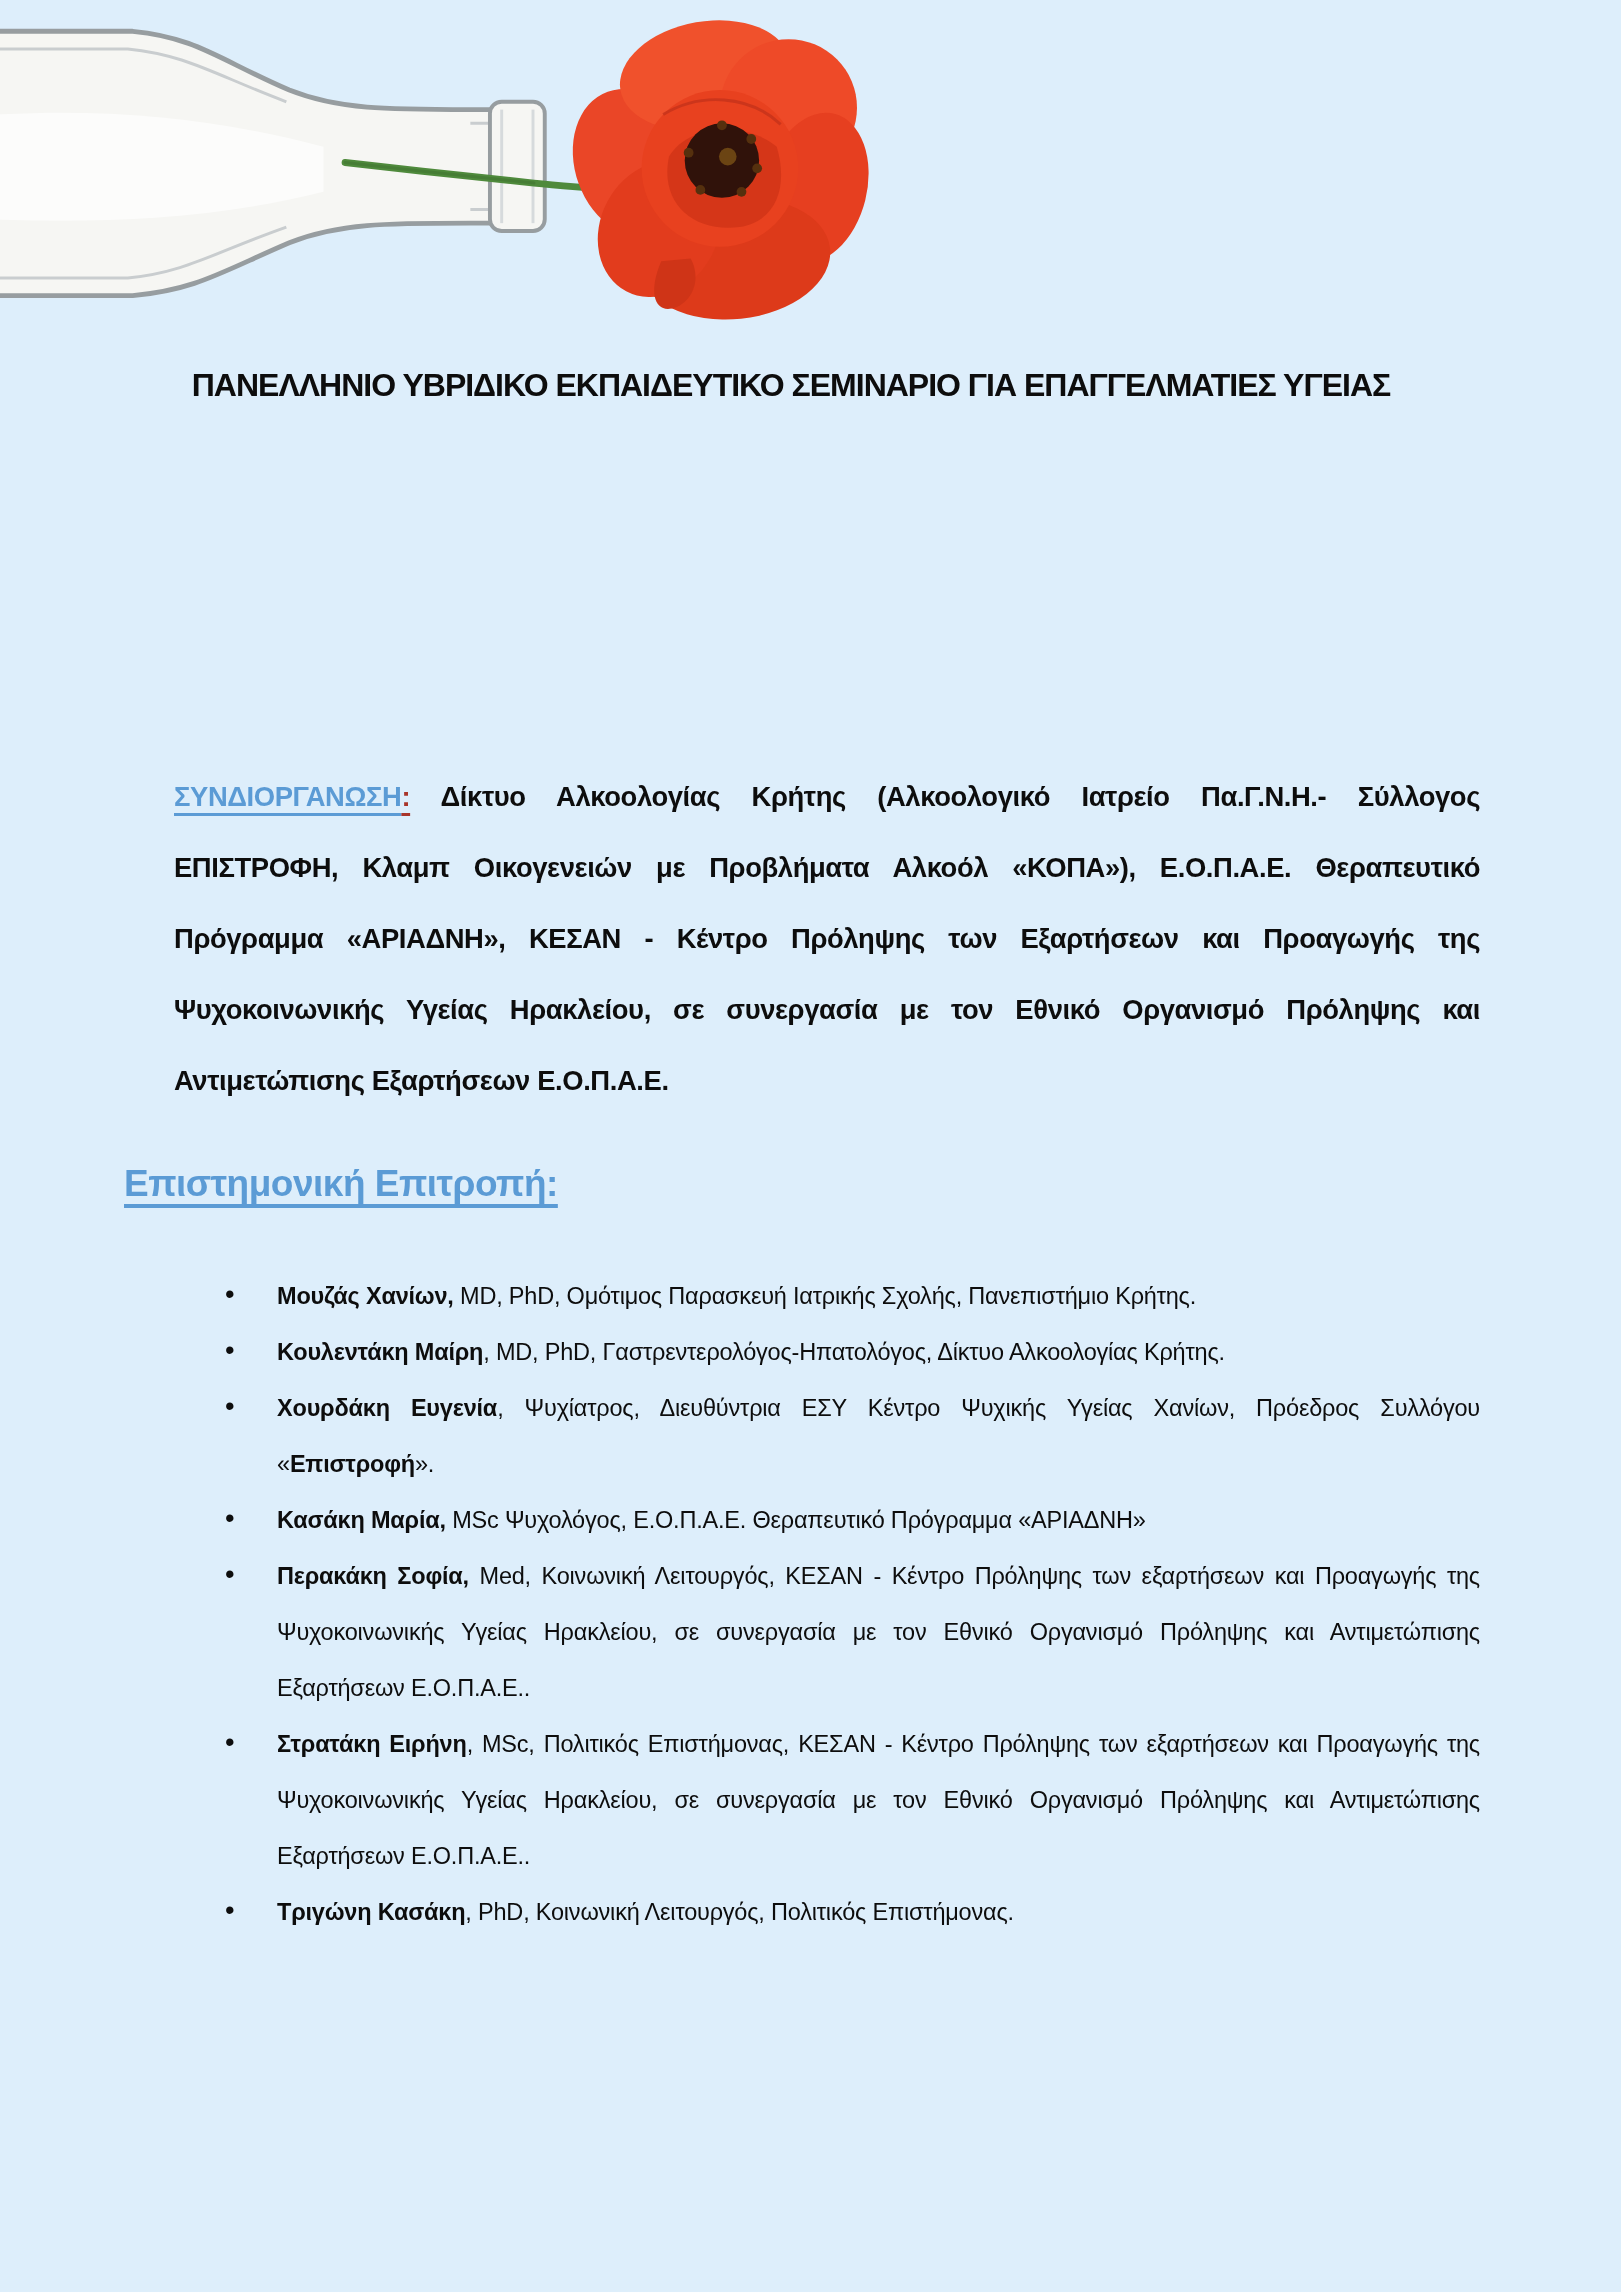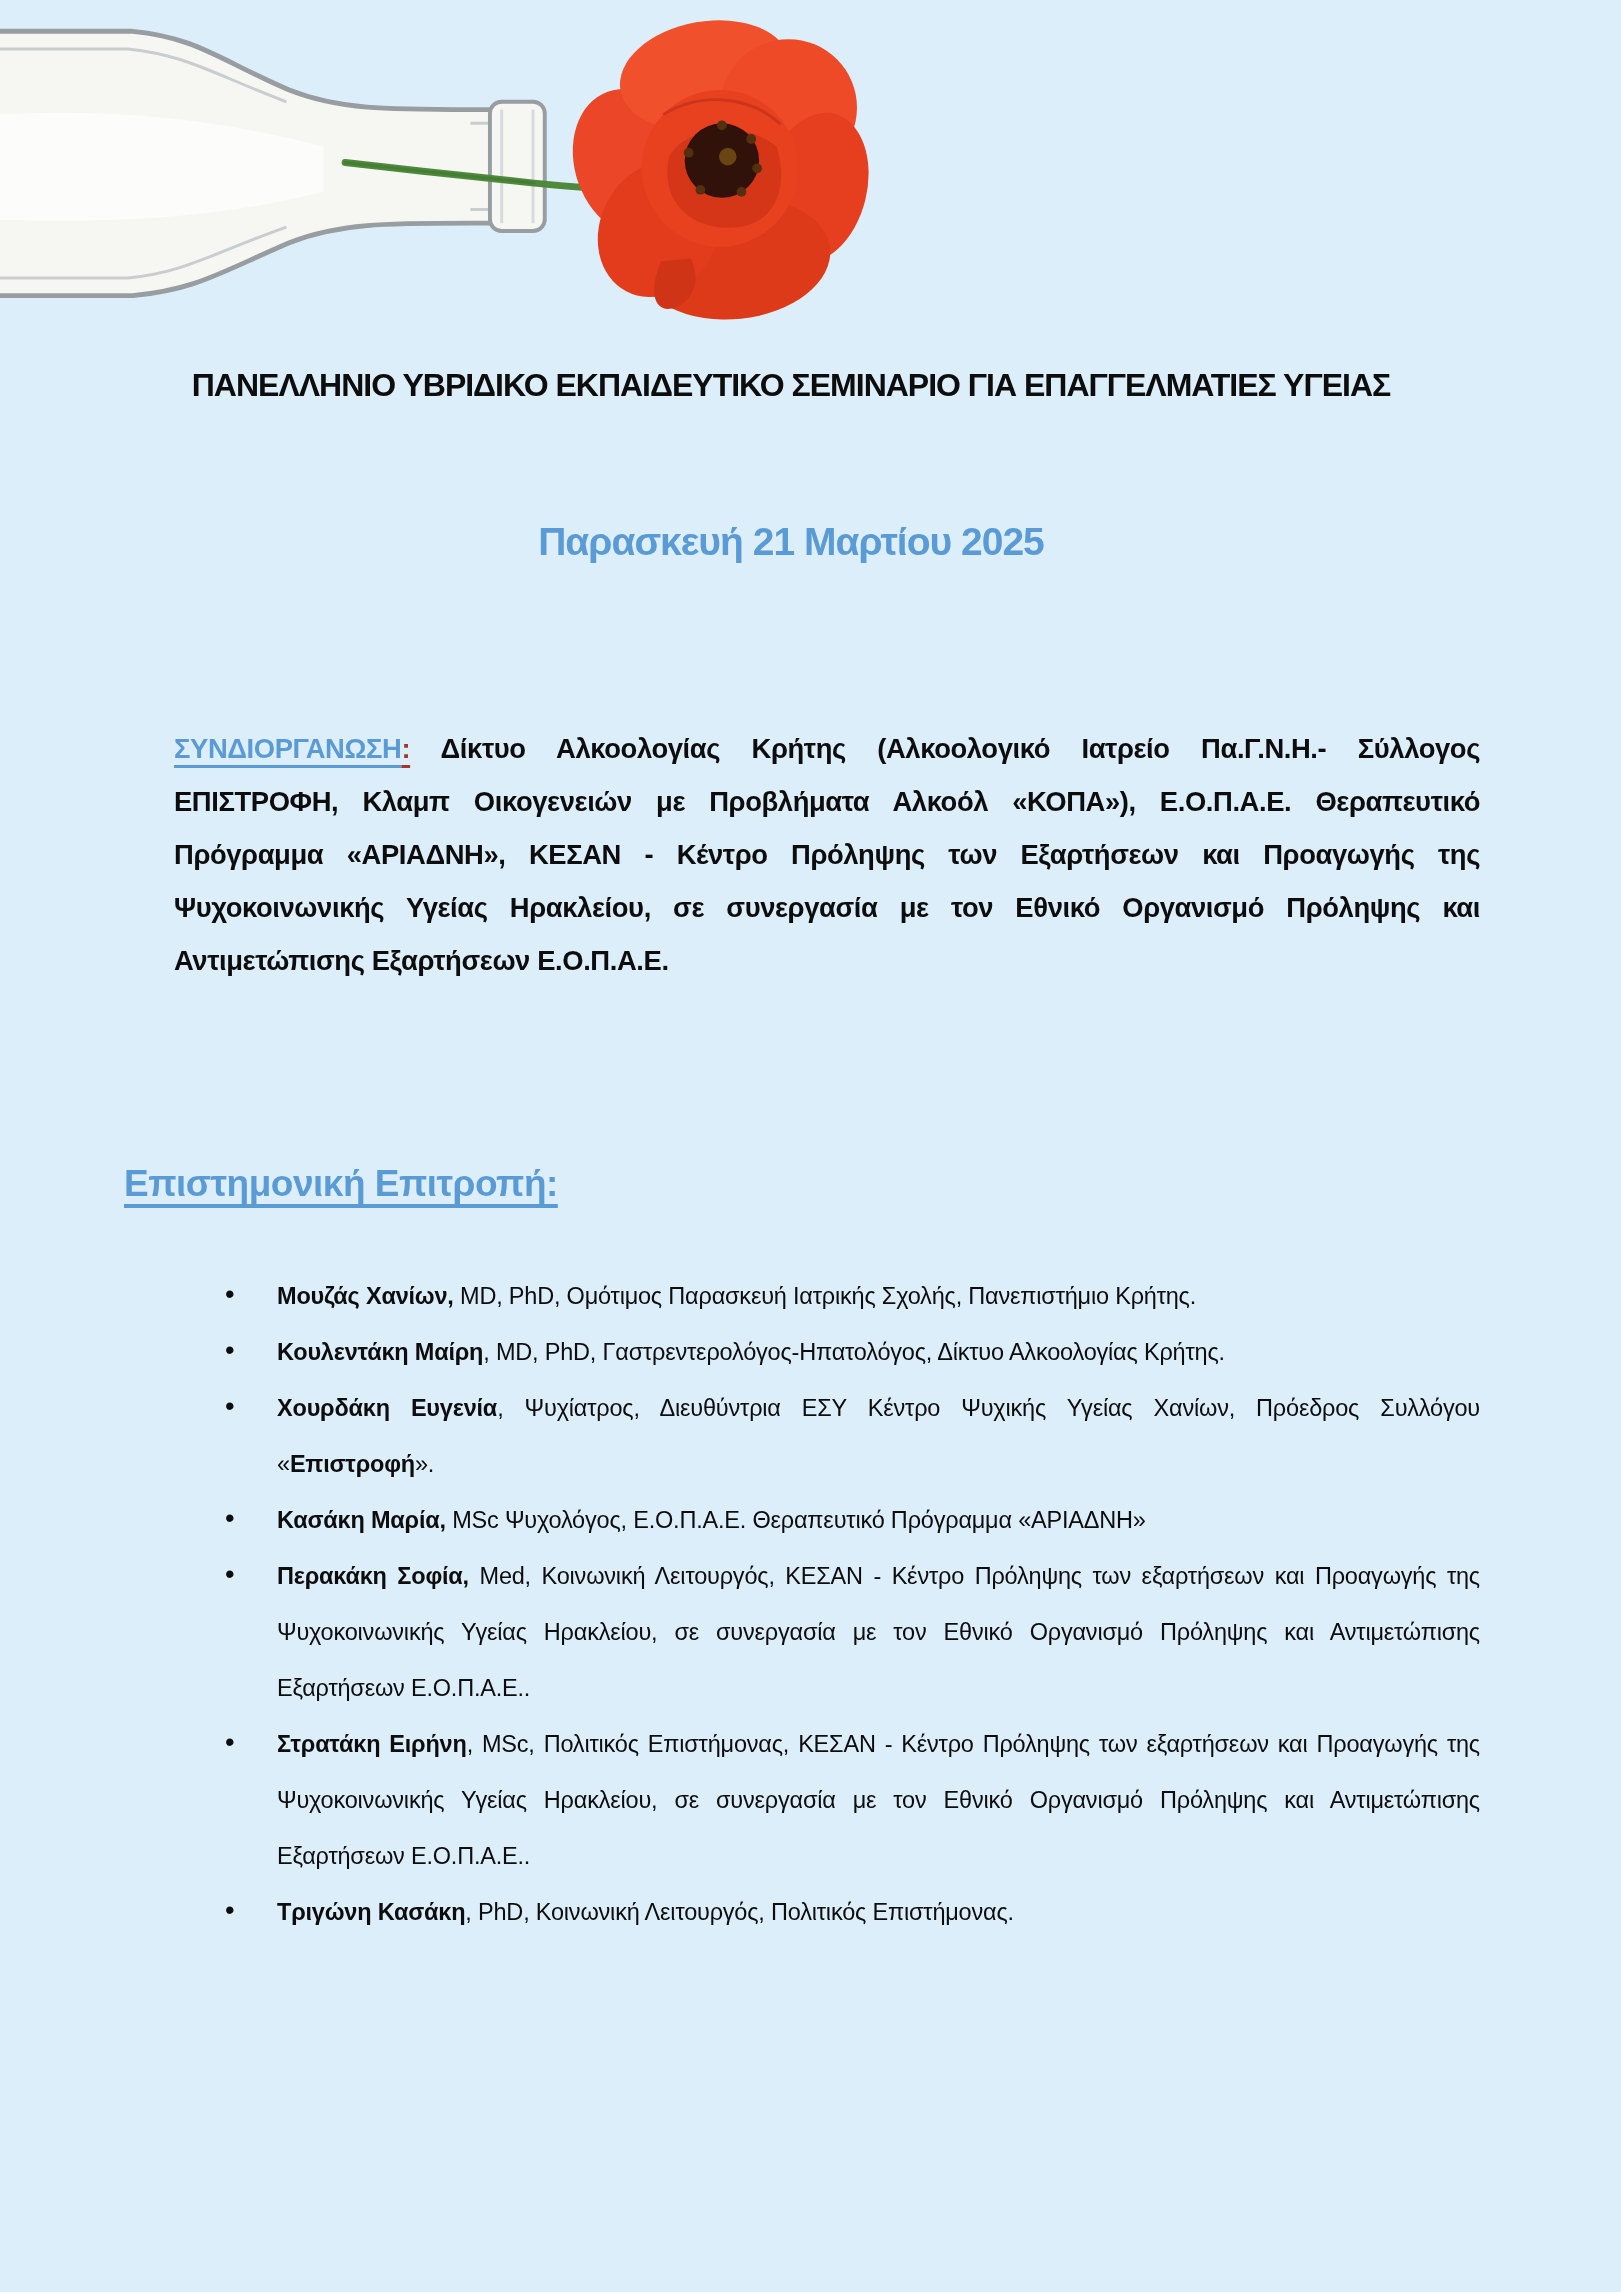--- a/index.html
+++ b/index.html
@@ -37,22 +37,22 @@
   .org{
     position:absolute;top:659px;left:174px;right:141px;margin:0;
     font-size:28px;font-weight:bold;letter-spacing:-0.3px;
   }
   .org .label{
     color:var(--accent-blue);text-decoration:underline;
     text-decoration-thickness:2.9px;text-underline-offset:5.9px;margin-right:7.8px;
   }
   .org sup{font-size:0.62em;}
   .coorg{
-    position:absolute;top:722px;left:174px;right:141px;margin:0;
-    font-size:27.4px;font-weight:bold;line-height:53px;text-align:justify;letter-spacing:-0.4px;
+    position:absolute;top:761px;left:174px;right:141px;margin:0;
+    font-size:27.4px;font-weight:bold;line-height:71px;text-align:justify;letter-spacing:-0.4px;
   }
   .coorg .label{
     color:var(--accent-blue);text-decoration:underline;
     text-decoration-thickness:2.9px;text-underline-offset:6.9px;
   }
   .coorg .red-colon{
     color:var(--red-accent);text-decoration:underline;
     text-decoration-thickness:2.9px;text-underline-offset:6.9px;
   }
   .committee-heading{
@@ -117,21 +117,20 @@
             <circle cx="-32" cy="-16" r="5"></circle>
         </g>
         <circle cx="8" cy="-12" r="9" fill="#6b4413"></circle>
       </g>
     </svg>
   </div>
 
   <h1 class="title">ΠΑΝΕΛΛΗΝΙΟ ΥΒΡΙΔΙΚΟ ΕΚΠΑΙΔΕΥΤΙΚΟ ΣΕΜΙΝΑΡΙΟ ΓΙΑ ΕΠΑΓΓΕΛΜΑΤΙΕΣ ΥΓΕΙΑΣ</h1>
 
 
-  <h3 class="date">Παρασκευή 21 Μαρτίου 2025</h3>
 
 
   <p class="coorg"><span class="label">ΣΥΝΔΙΟΡΓΑΝΩΣΗ</span><span class="red-colon">:</span><span> Δίκτυο Αλκοολογίας Κρήτης (Αλκοολογικό Ιατρείο Πα.Γ.Ν.Η.- Σύλλογος ΕΠΙΣΤΡΟΦΗ, Κλαμπ Οικογενειών με Προβλήματα Αλκοόλ «ΚΟΠΑ»), Ε.Ο.Π.Α.Ε. Θεραπευτικό Πρόγραμμα «ΑΡΙΑΔΝΗ», ΚΕΣΑΝ - Κέντρο Πρόληψης των Εξαρτήσεων και Προαγωγής της Ψυχοκοινωνικής Υγείας Ηρακλείου, σε συνεργασία με τον Εθνικό Οργανισμό Πρόληψης και Αντιμετώπισης Εξαρτήσεων Ε.Ο.Π.Α.Ε.</span></p>
 
   <h4 class="committee-heading">Επιστημονική Επιτροπή:</h4>
 
   <ul class="members">
       <li><span class="bullet">•</span><span class="seg bold">Μουζάς Χανίων,</span><span class="seg"> MD, PhD, Ομότιμος Παρασκευή Ιατρικής Σχολής, Πανεπιστήμιο Κρήτης.</span></li>
       <li><span class="bullet">•</span><span class="seg bold">Κουλεντάκη Μαίρη</span><span class="seg">, MD, PhD, Γαστρεντερολόγος-Ηπατολόγος, Δίκτυο Αλκοολογίας Κρήτης.</span></li>
       <li><span class="bullet">•</span><span class="seg bold">Χουρδάκη Ευγενία</span><span class="seg">, Ψυχίατρος, Διευθύντρια ΕΣΥ Κέντρο Ψυχικής Υγείας Χανίων, Πρόεδρος Συλλόγου «</span><span class="seg bold">Επιστροφή</span><span class="seg">».</span></li>

